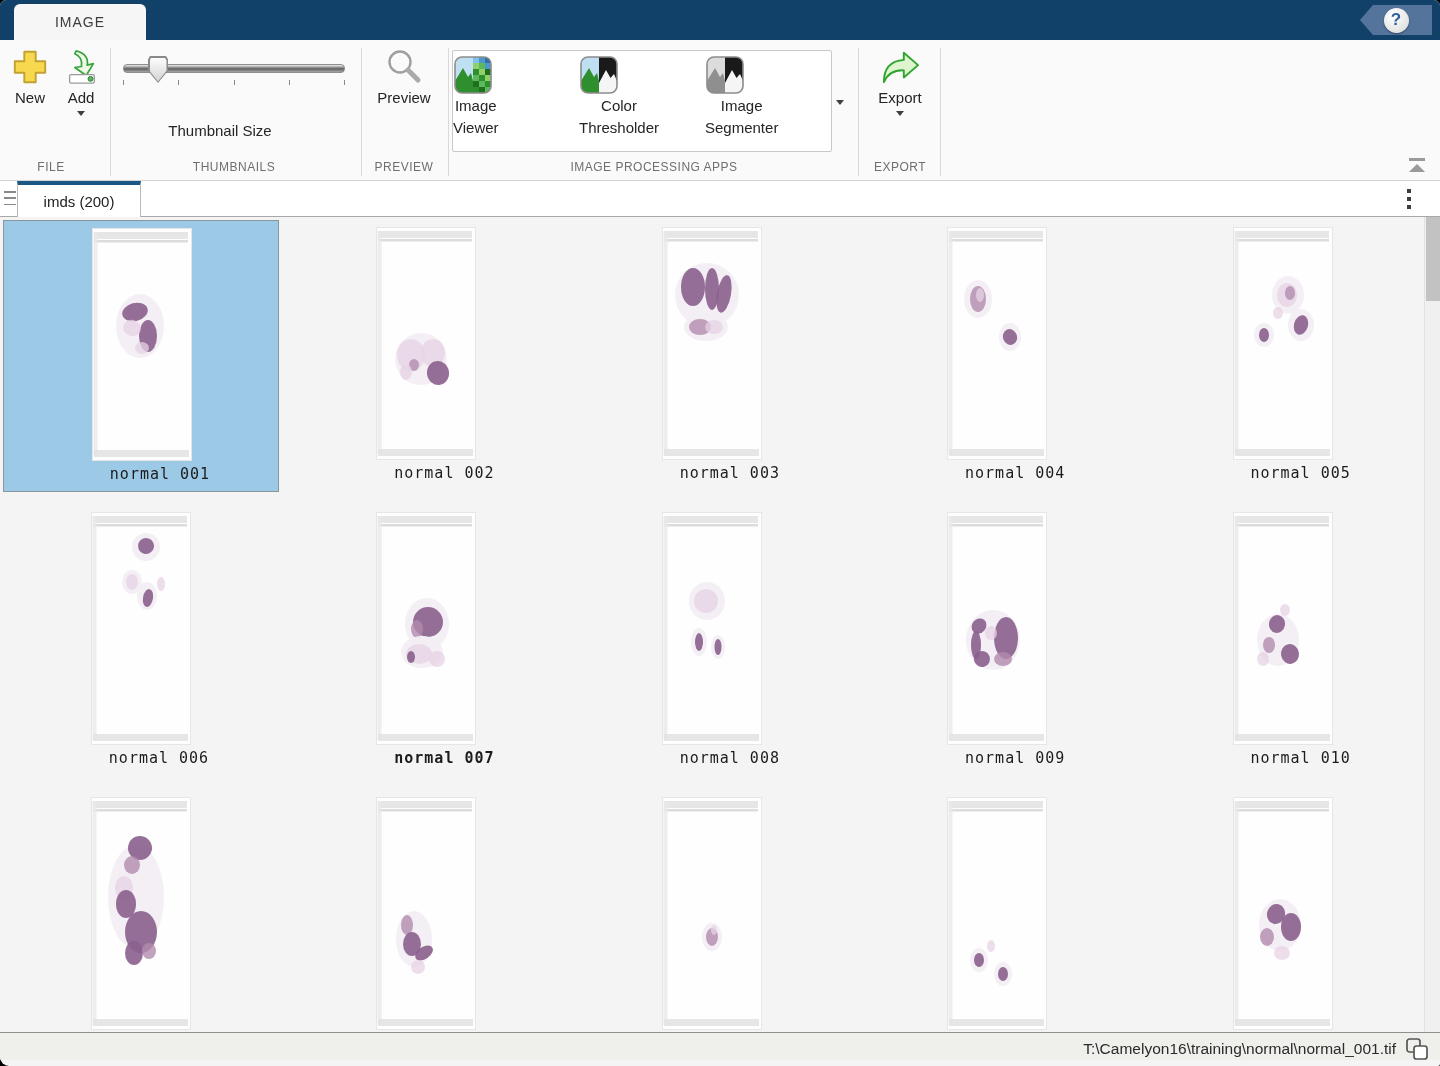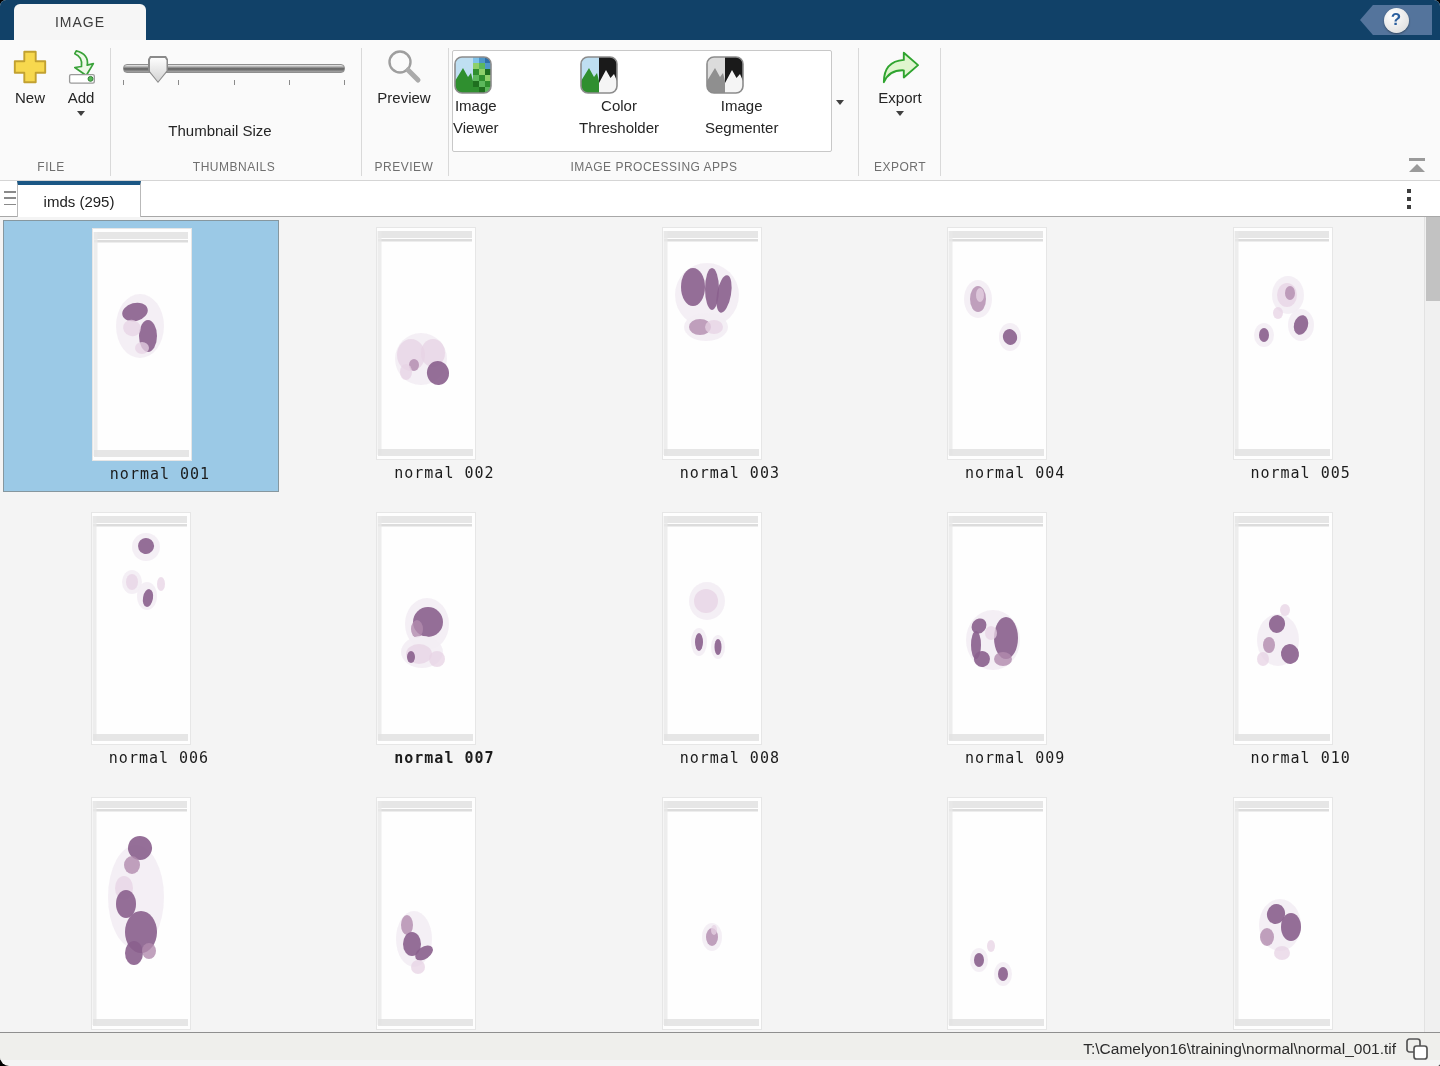--- a/index.html
+++ b/index.html
@@ -221,21 +221,21 @@
       </svg>
     </div>
   </div>
 
   <div class="tabbar">
     <div class="grip">
         <span></span>
         <span></span>
         <span></span>
       </div>
-    <div class="doc-tab">imds (295)</div>
+    <div class="doc-tab">imds (200)</div>
     <div class="kebab">
         <i></i>
         <i></i>
         <i></i>
       </div>
   </div>
 
   <div class="content">
     <div id="grid-cells">
         <div class="cell selected" style="left: 3px; top: 3px;">

